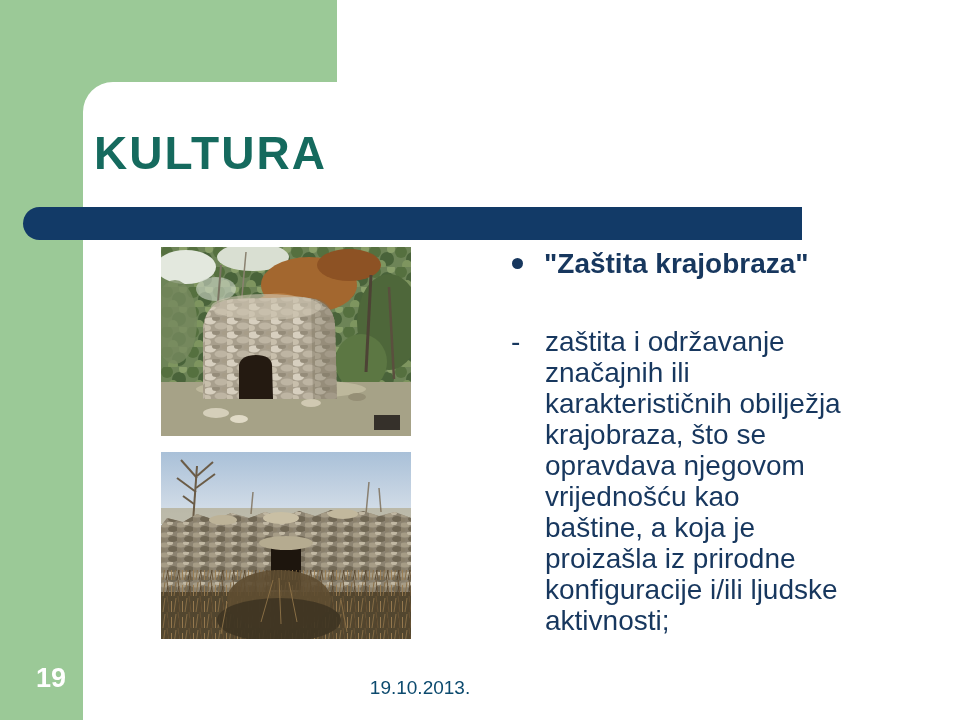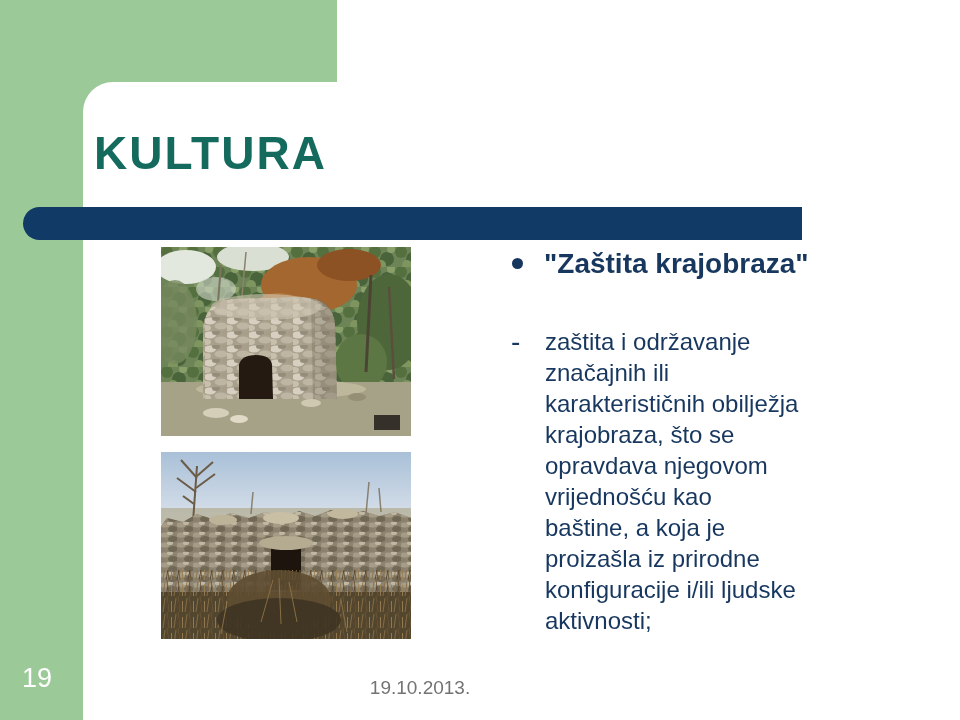--- a/index.html
+++ b/index.html
@@ -33,29 +33,29 @@
   
   .text-col{position:absolute; left:511px; top:248px; width:378px; color:#17375e;}
   .bullet-row{display:flex; align-items:flex-start;}
   .bullet-dot{
     flex:0 0 auto; width:11px; height:11px; border-radius:50%;
     background:#17375e; margin:10px 21px 0 1px;
   }
   .heading{font-size:28px; line-height:31px; font-weight:bold; white-space:nowrap;}
   .dash-row{display:flex; align-items:flex-start; margin-top:47px;}
   .dash-marker{flex:0 0 34px; font-size:28px; line-height:31px;}
-  .paragraph{font-size:24px; line-height:31px; white-space:pre-line; margin:0;}
+  .paragraph{font-size:28px; line-height:31px; white-space:pre-line; margin:0;}
   
   .page-number{
-    position:absolute; left:22px; top:663px; width:44px; text-align:left;
-    font-size:27px; font-weight:normal; color:#ffffff;
+    position:absolute; left:22px; top:663px; width:44px; text-align:right;
+    font-size:27px; font-weight:bold; color:#ffffff;
   }
   .footer-date{
     position:absolute; left:330px; top:677px; width:180px; text-align:center;
-    font-size:19px; color:#737373;
+    font-size:19px; color:#0c4a6e;
   }
   .footer-author{
     position:absolute; left:675px; top:677px; width:180px; text-align:center;
     font-size:19px; color:#17375e;
   }
 </style>
 </head>
 <body>
 
 <div class="slide">

